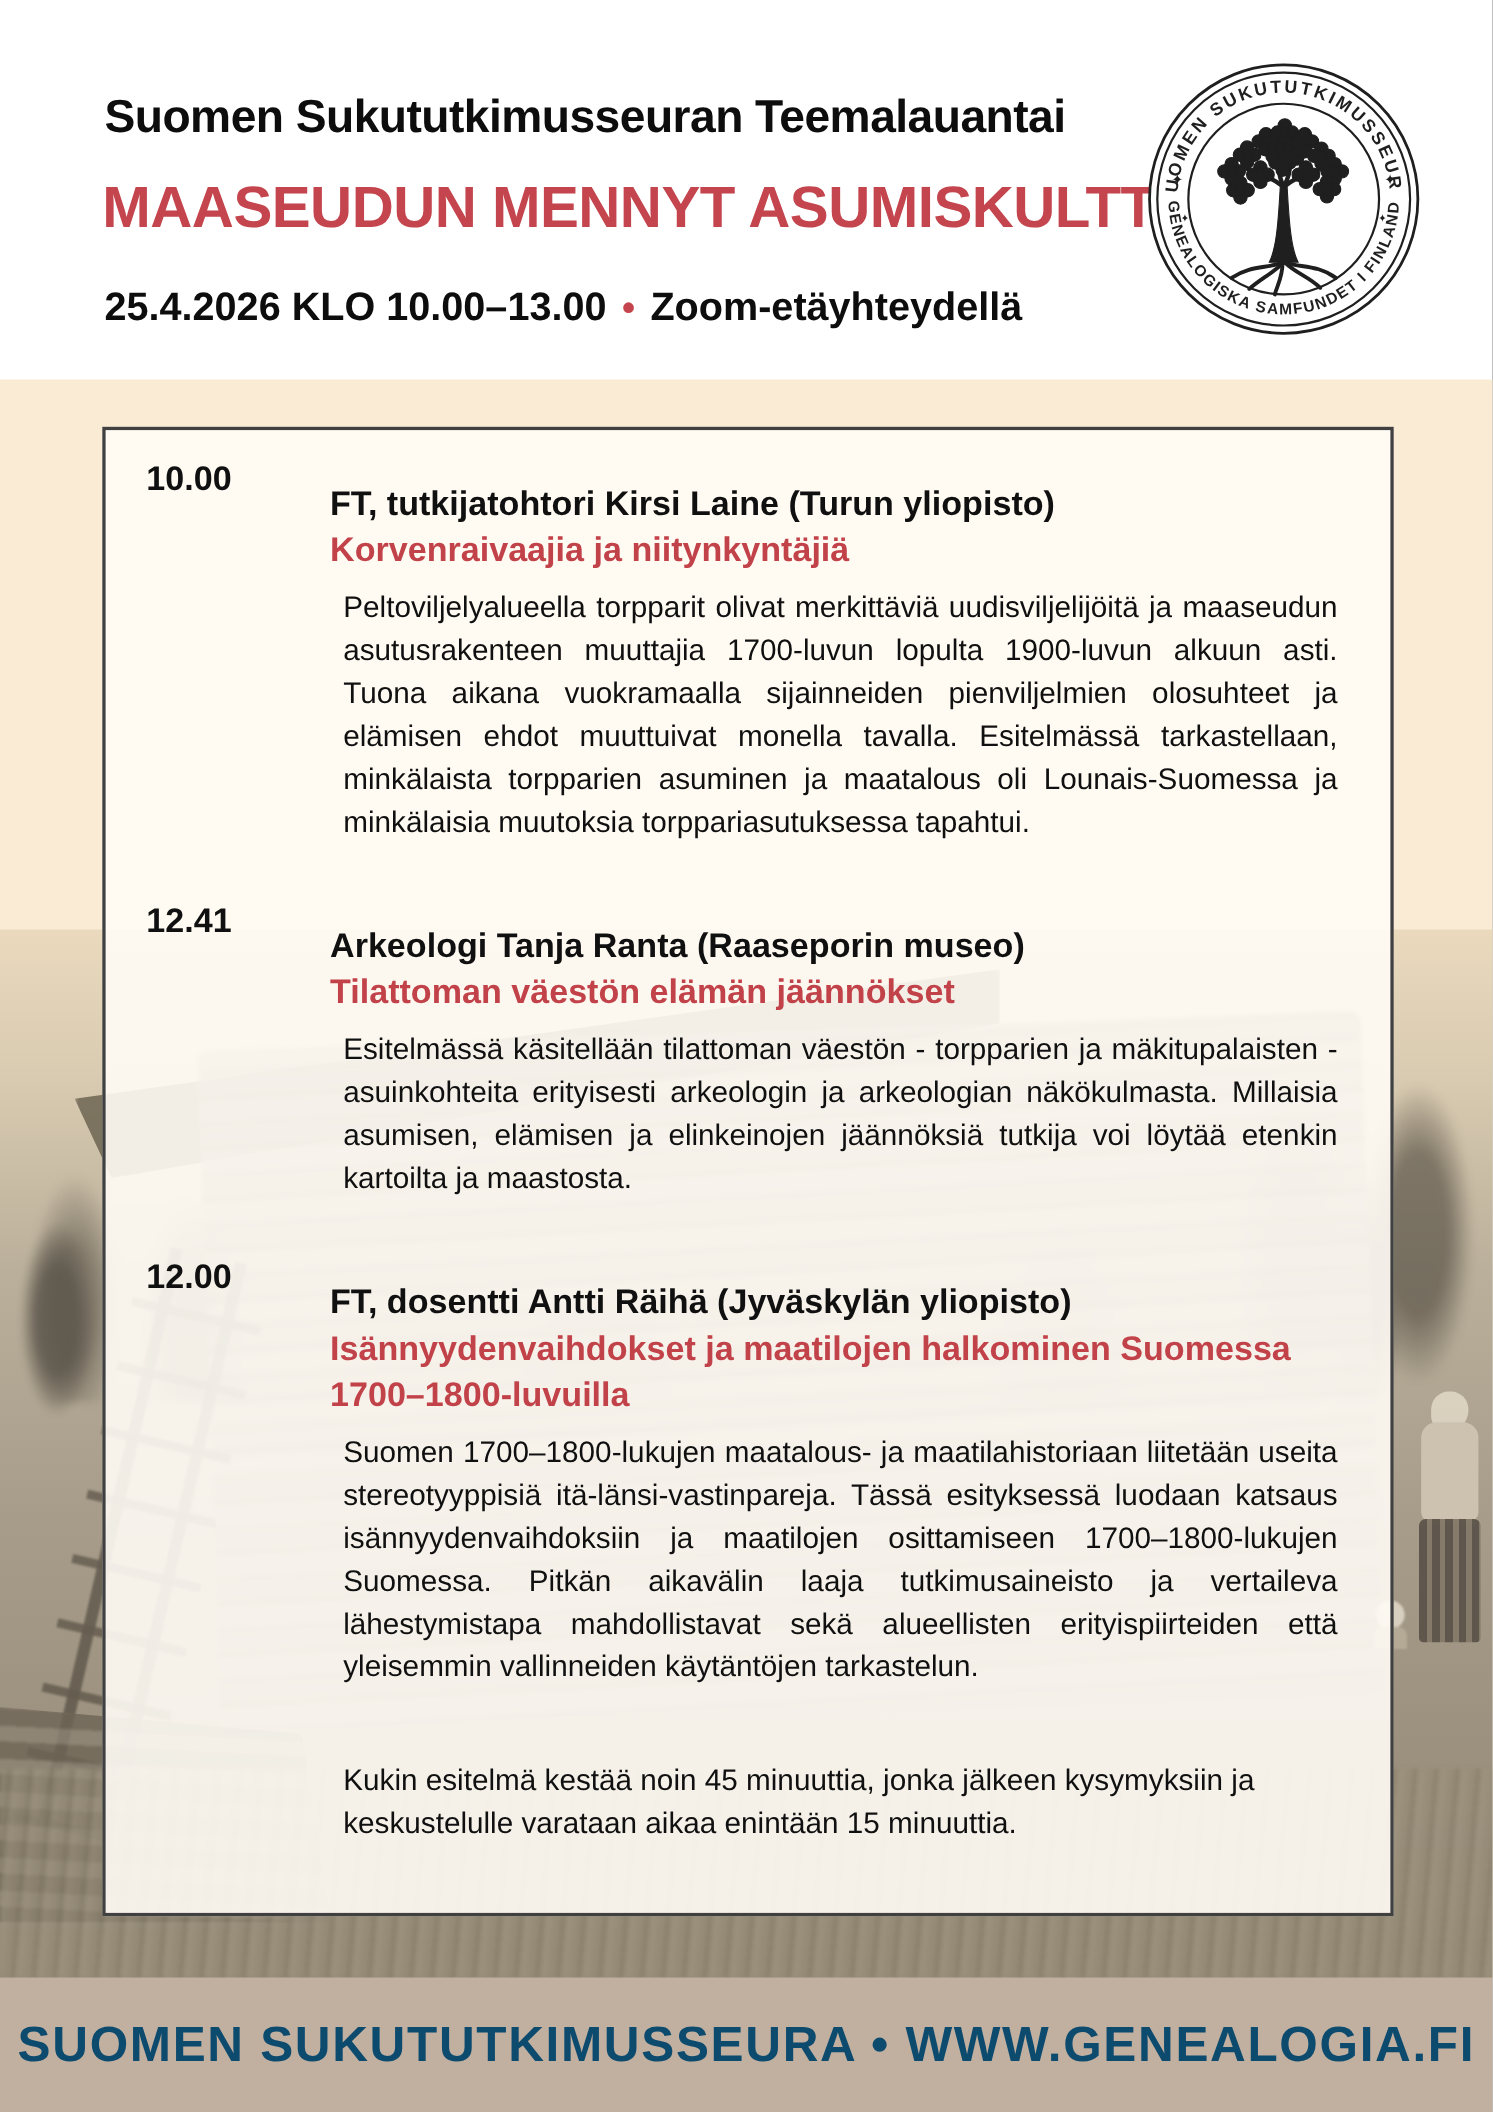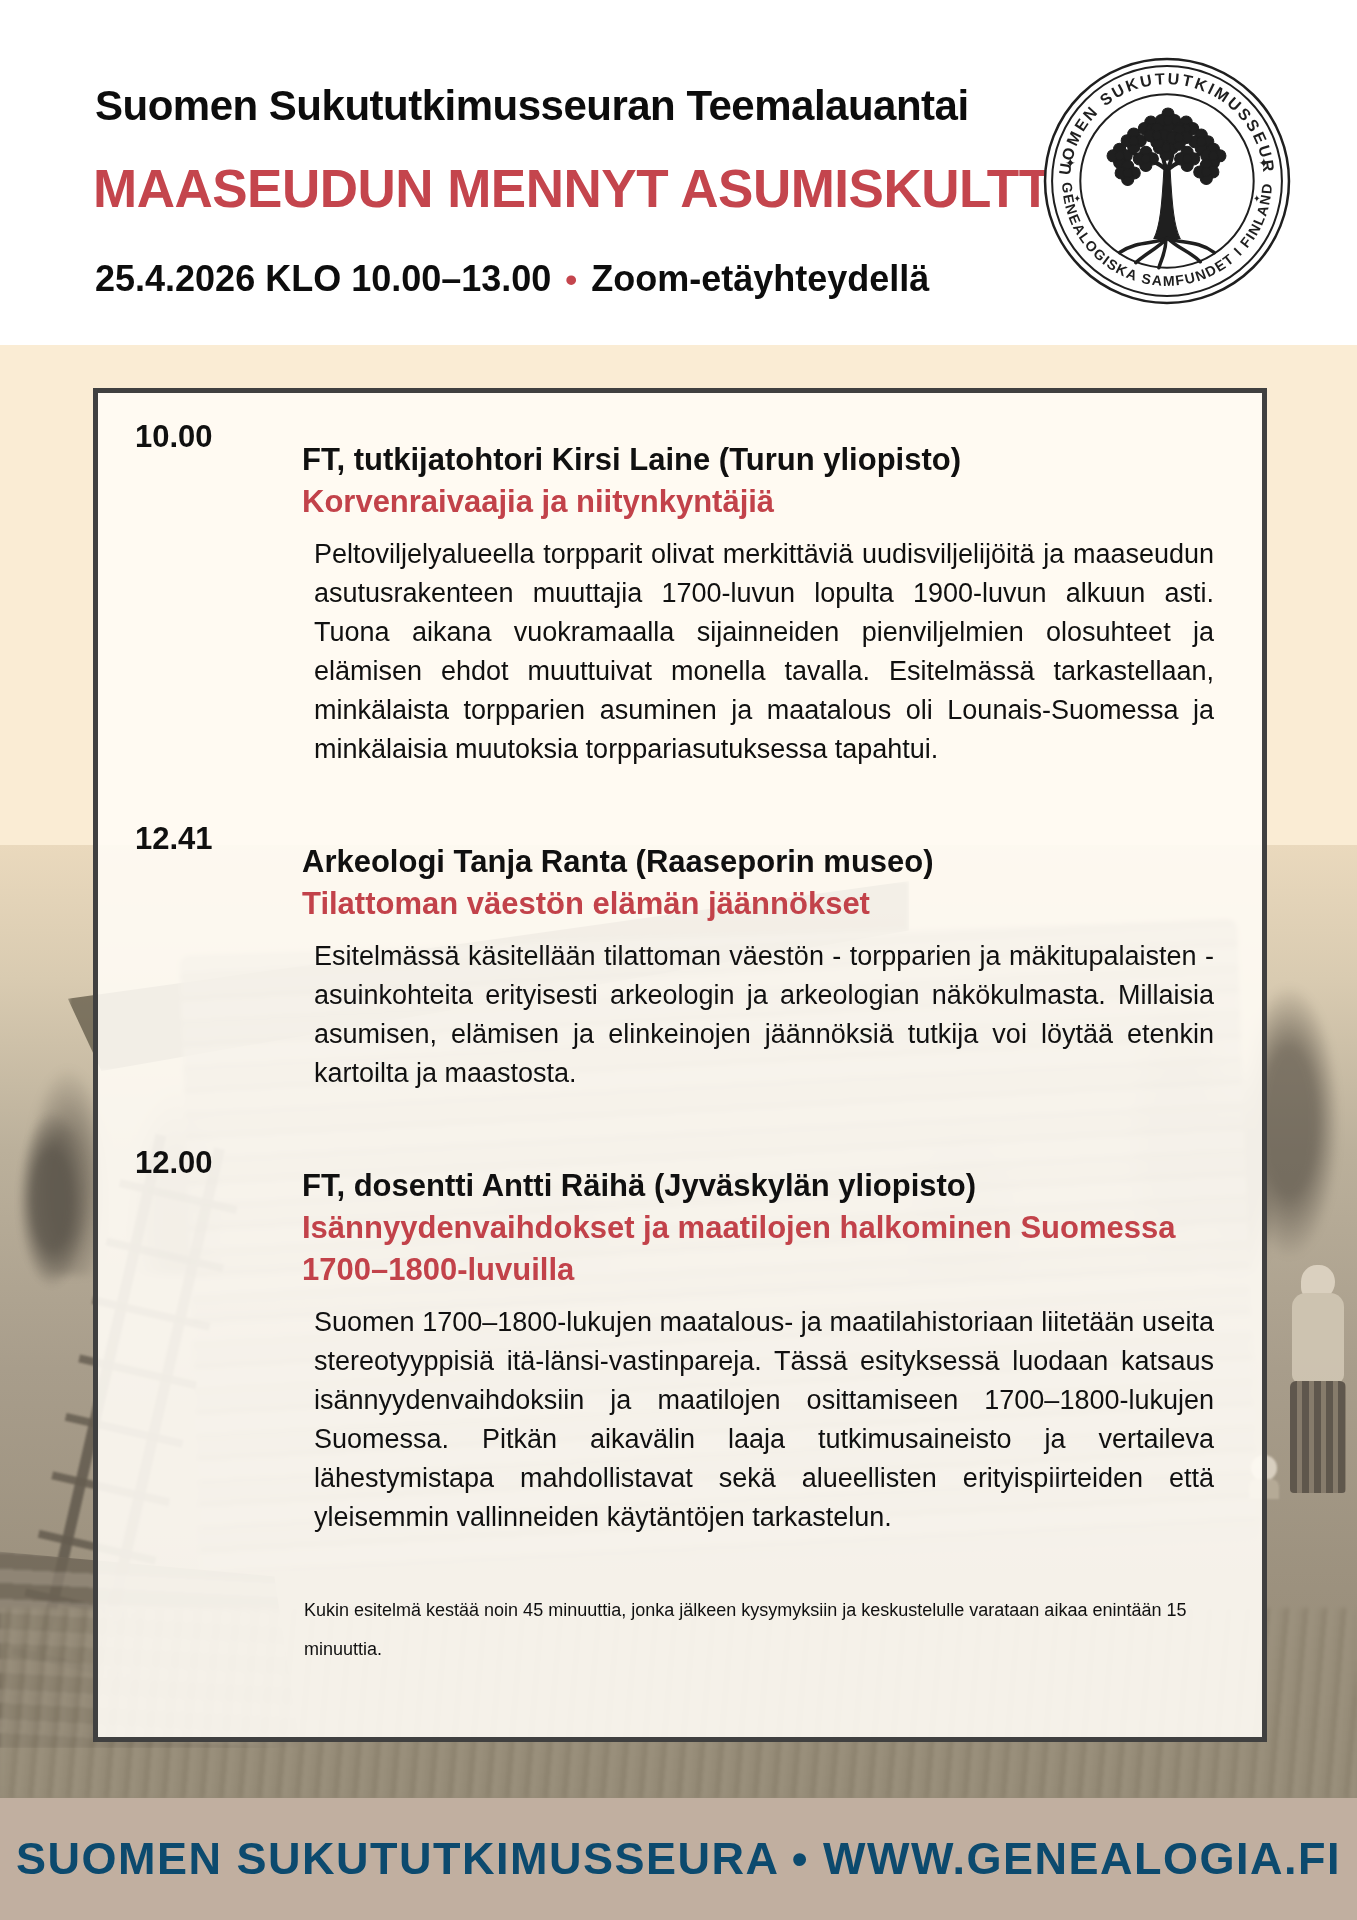--- a/index.html
+++ b/index.html
@@ -45,28 +45,28 @@
   .ph-figure{position:absolute;right:8px;top:420px;width:62px;height:250px;filter:blur(.6px);opacity:.95;}
   .ph-scarf{width:34px;height:36px;margin:0 auto;background:#ddd3c2;border-radius:50% 50% 58% 42%;}
   .ph-blouse{width:52px;height:90px;margin:-8px auto 0;background:#cfc5b2;border-radius:14px 14px 8px 8px;}
   .ph-skirt{width:56px;height:112px;margin:-2px auto 0;border-radius:6px 6px 4px 4px;
     background:repeating-linear-gradient(90deg,#5c544a 0 7px,#857a6a 7px 12px);}
   .ph-child{position:absolute;right:78px;top:610px;width:30px;height:46px;filter:blur(1px);opacity:.9;}
   .ph-child-head{width:26px;height:26px;border-radius:50%;background:#ded5c6;margin:0 auto;}
   .ph-child-body{width:30px;height:20px;border-radius:8px 8px 0 0;background:#b8ad99;margin:-2px auto 0;}
   
   .box{position:absolute;left:93px;top:388px;width:1174px;min-height:1354px;box-sizing:border-box;
-    border:5px solid #404040;background:rgba(255,252,245,0.9);padding:26px 36px 8px 37px;}
+    border:3px solid #404040;background:rgba(255,252,245,0.9);padding:26px 36px 8px 37px;}
   .entry{display:grid;grid-template-columns:167px 1fr;margin-bottom:40px;}
   .time{font-size:31px;font-weight:700;color:#101010;}
   .speaker{font-size:31px;font-weight:700;line-height:42px;color:#101010;margin-top:20px;}
   .talk{font-size:31px;font-weight:700;line-height:42px;color:#c2424a;}
   .desc{margin:12px;font-size:27px;line-height:39px;text-align:justify;text-align-last:left;color:#101010;}
   .note{margin-bottom:34px;}
-  .note p{margin:2px;font-size:18px;line-height:39px;color:#101010;}
+  .note p{margin:12px;font-size:27px;line-height:39px;color:#101010;}
   
   .footer{position:absolute;left:0;top:1798px;width:1357px;height:122px;background:#c1afa0;
     display:flex;align-items:center;justify-content:center;}
   .footer div{font-size:45px;font-weight:700;letter-spacing:1.5px;color:#0c4a6e;}
   
   .seal-arc{font-family:"Liberation Sans","DejaVu Sans",sans-serif;font-weight:700;fill:#1f1f1f;}
 </style>
 </head>
 <body>
 

